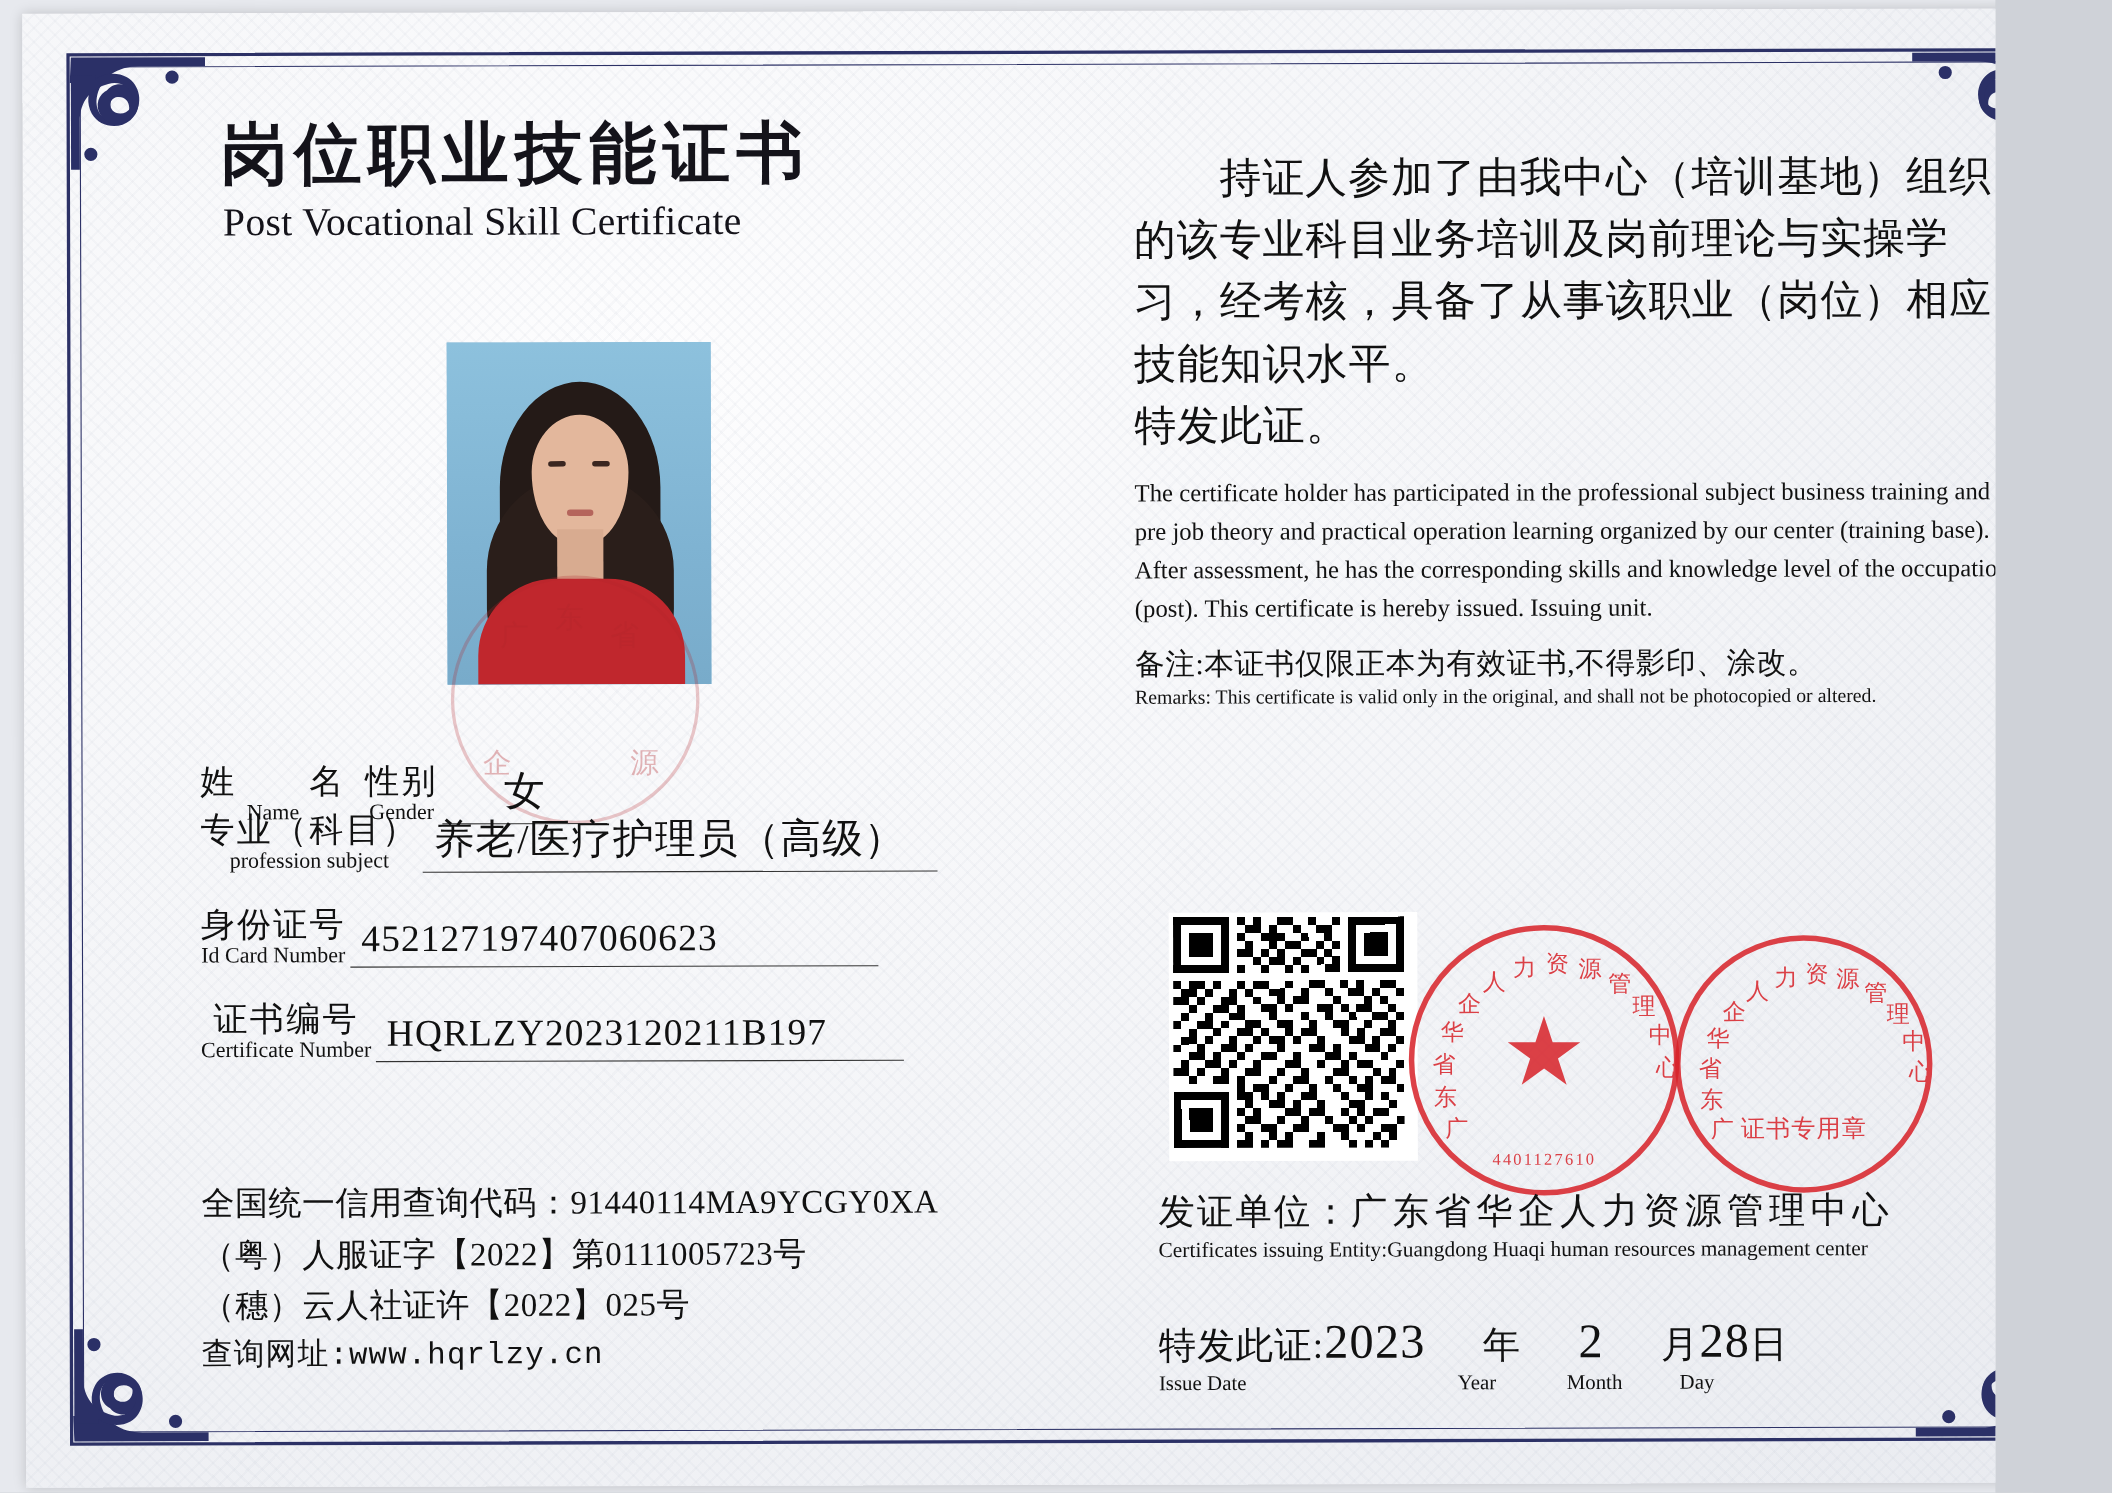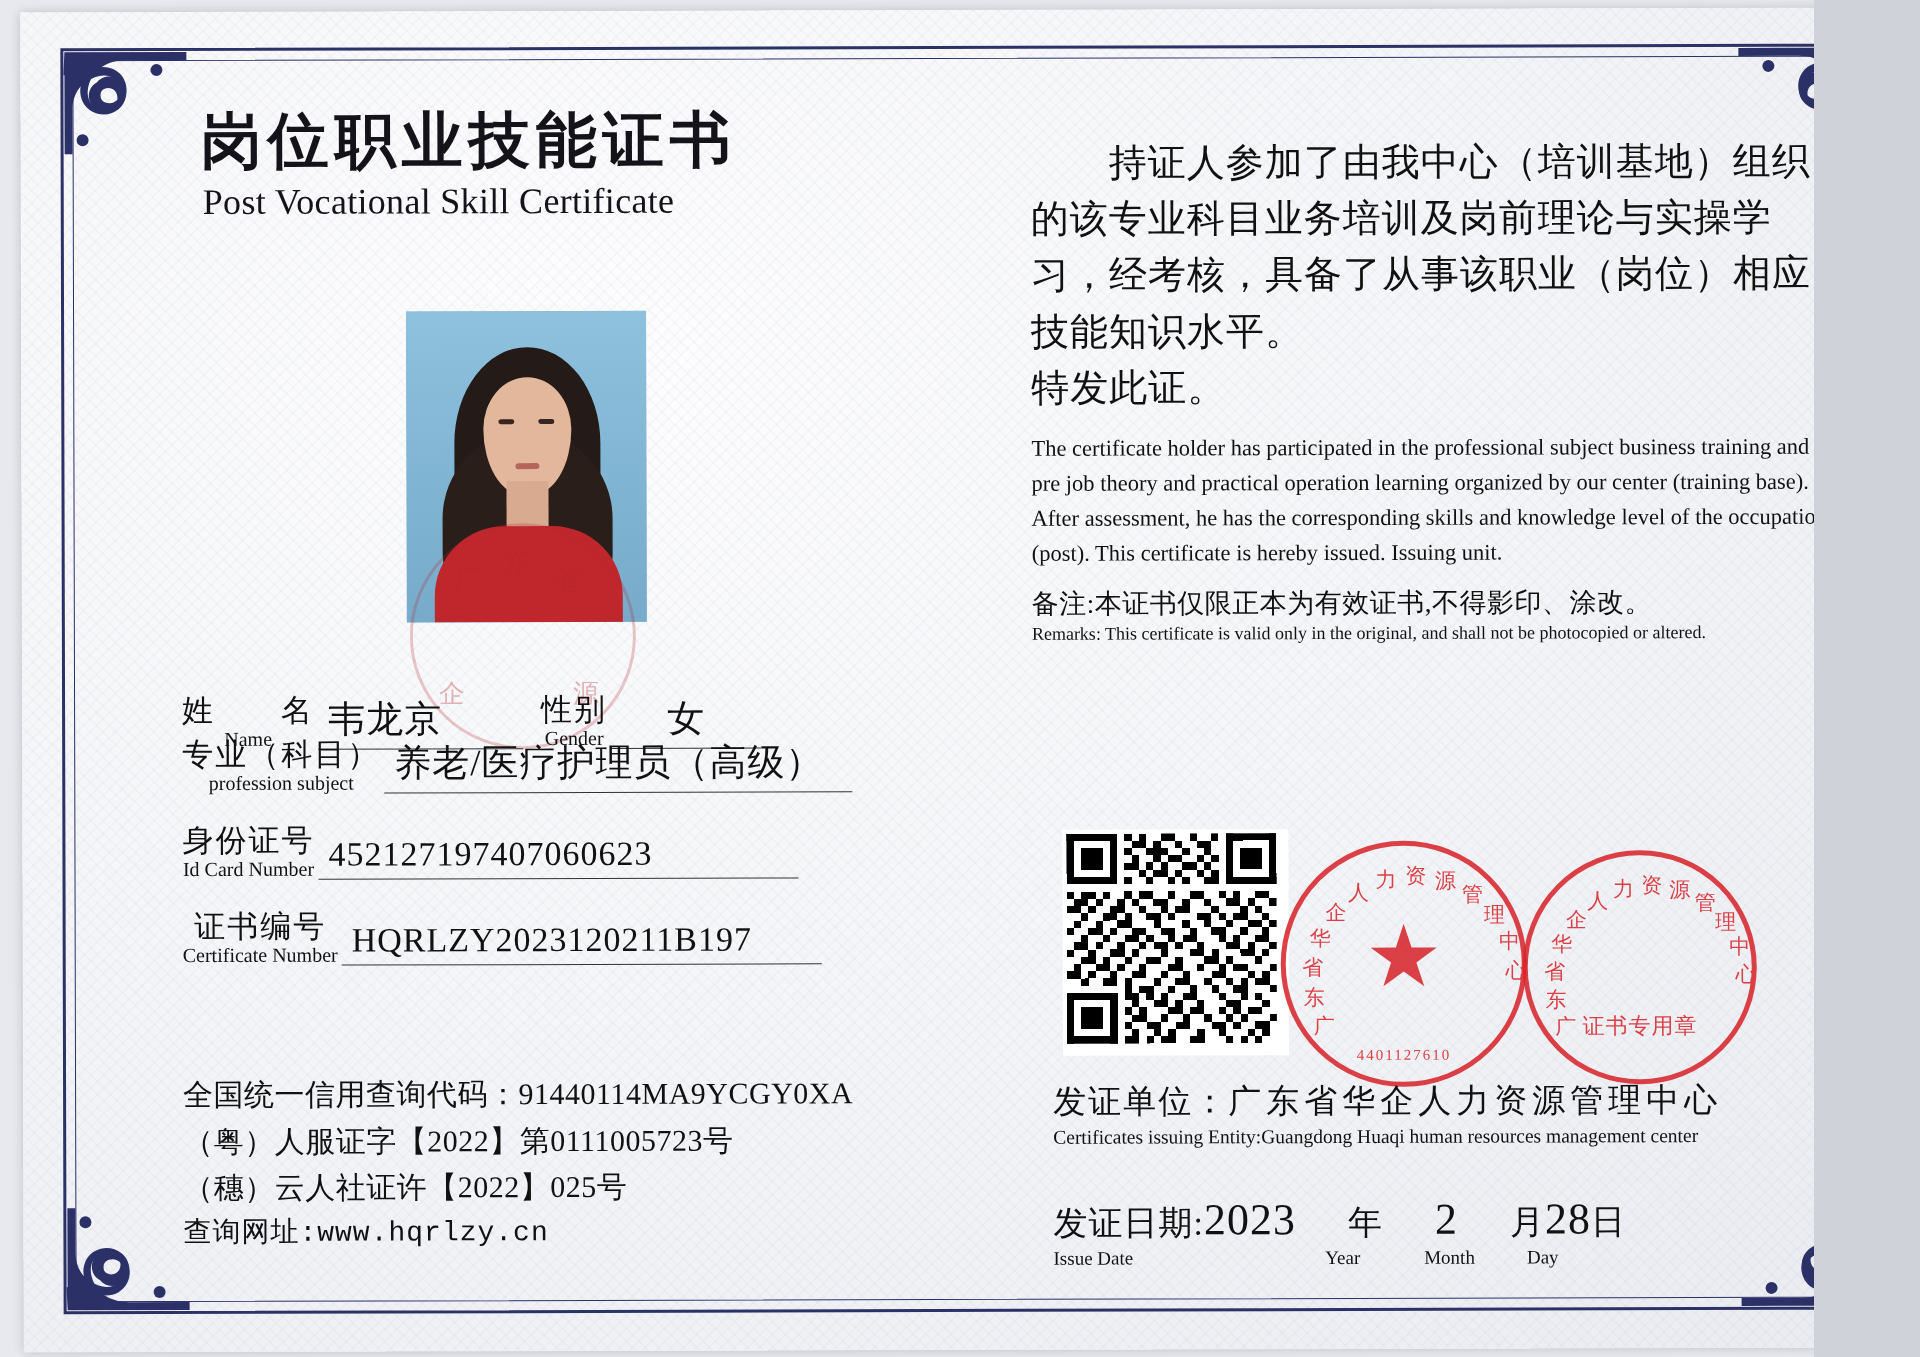--- a/index.html
+++ b/index.html
@@ -431,21 +431,20 @@
       <div class="ch" style="left:160px; top:150px;">源</div>
     </div>
 
     <div class="fields">
 
       <div class="f-row">
         <span class="lab">
           <span class="cn">姓　　名</span>
           <span class="en">Name</span>
         </span>
-        <span class="val big" style="width:205px;">韦龙京</span>
         <span class="lab" style="margin-left:14px;margin-top:42px;">
           <span class="cn">性别</span>
           <span class="en">Gender</span>
         </span>
         <span class="val big" style="width:150px; text-align:center;">女</span>
       </div>
 
       <div class="f-row">
         <span class="lab">
           <span class="cn">专业（科目）</span>
@@ -763,21 +762,21 @@
       <div class="cn">
         <span>发证单位：</span><span class="name">广东省华企人力资源管理中心</span>
       </div>
       <div class="en">
         <span>Certificates issuing Entity:</span><span>Guangdong Huaqi human resources management center</span>
       </div>
     </div>
 
     <div class="issue-date">
       <div class="row1">
-        <span>发证日期:</span><span class="num">2023</span><span class="sp-a"></span><span>年</span><span class="sp-a"></span><span class="num">2</span><span class="sp-a"></span><span>月</span><span class="num">28</span><span>日</span>
+        <span>特发此证:</span><span class="num">2023</span><span class="sp-a"></span><span>年</span><span class="sp-a"></span><span class="num">2</span><span class="sp-a"></span><span>月</span><span class="num">28</span><span>日</span>
       </div>
       <div class="row2">
         <span>Issue Date</span><span class="sp-b"></span><span class="sp-b"></span><span class="sp-b"></span><span>Year</span><span class="sp-b"></span><span>Month</span><span class="sp-a"></span><span>Day</span>
       </div>
     </div>
 
   </div>
 </div>
 
 </body></html>

